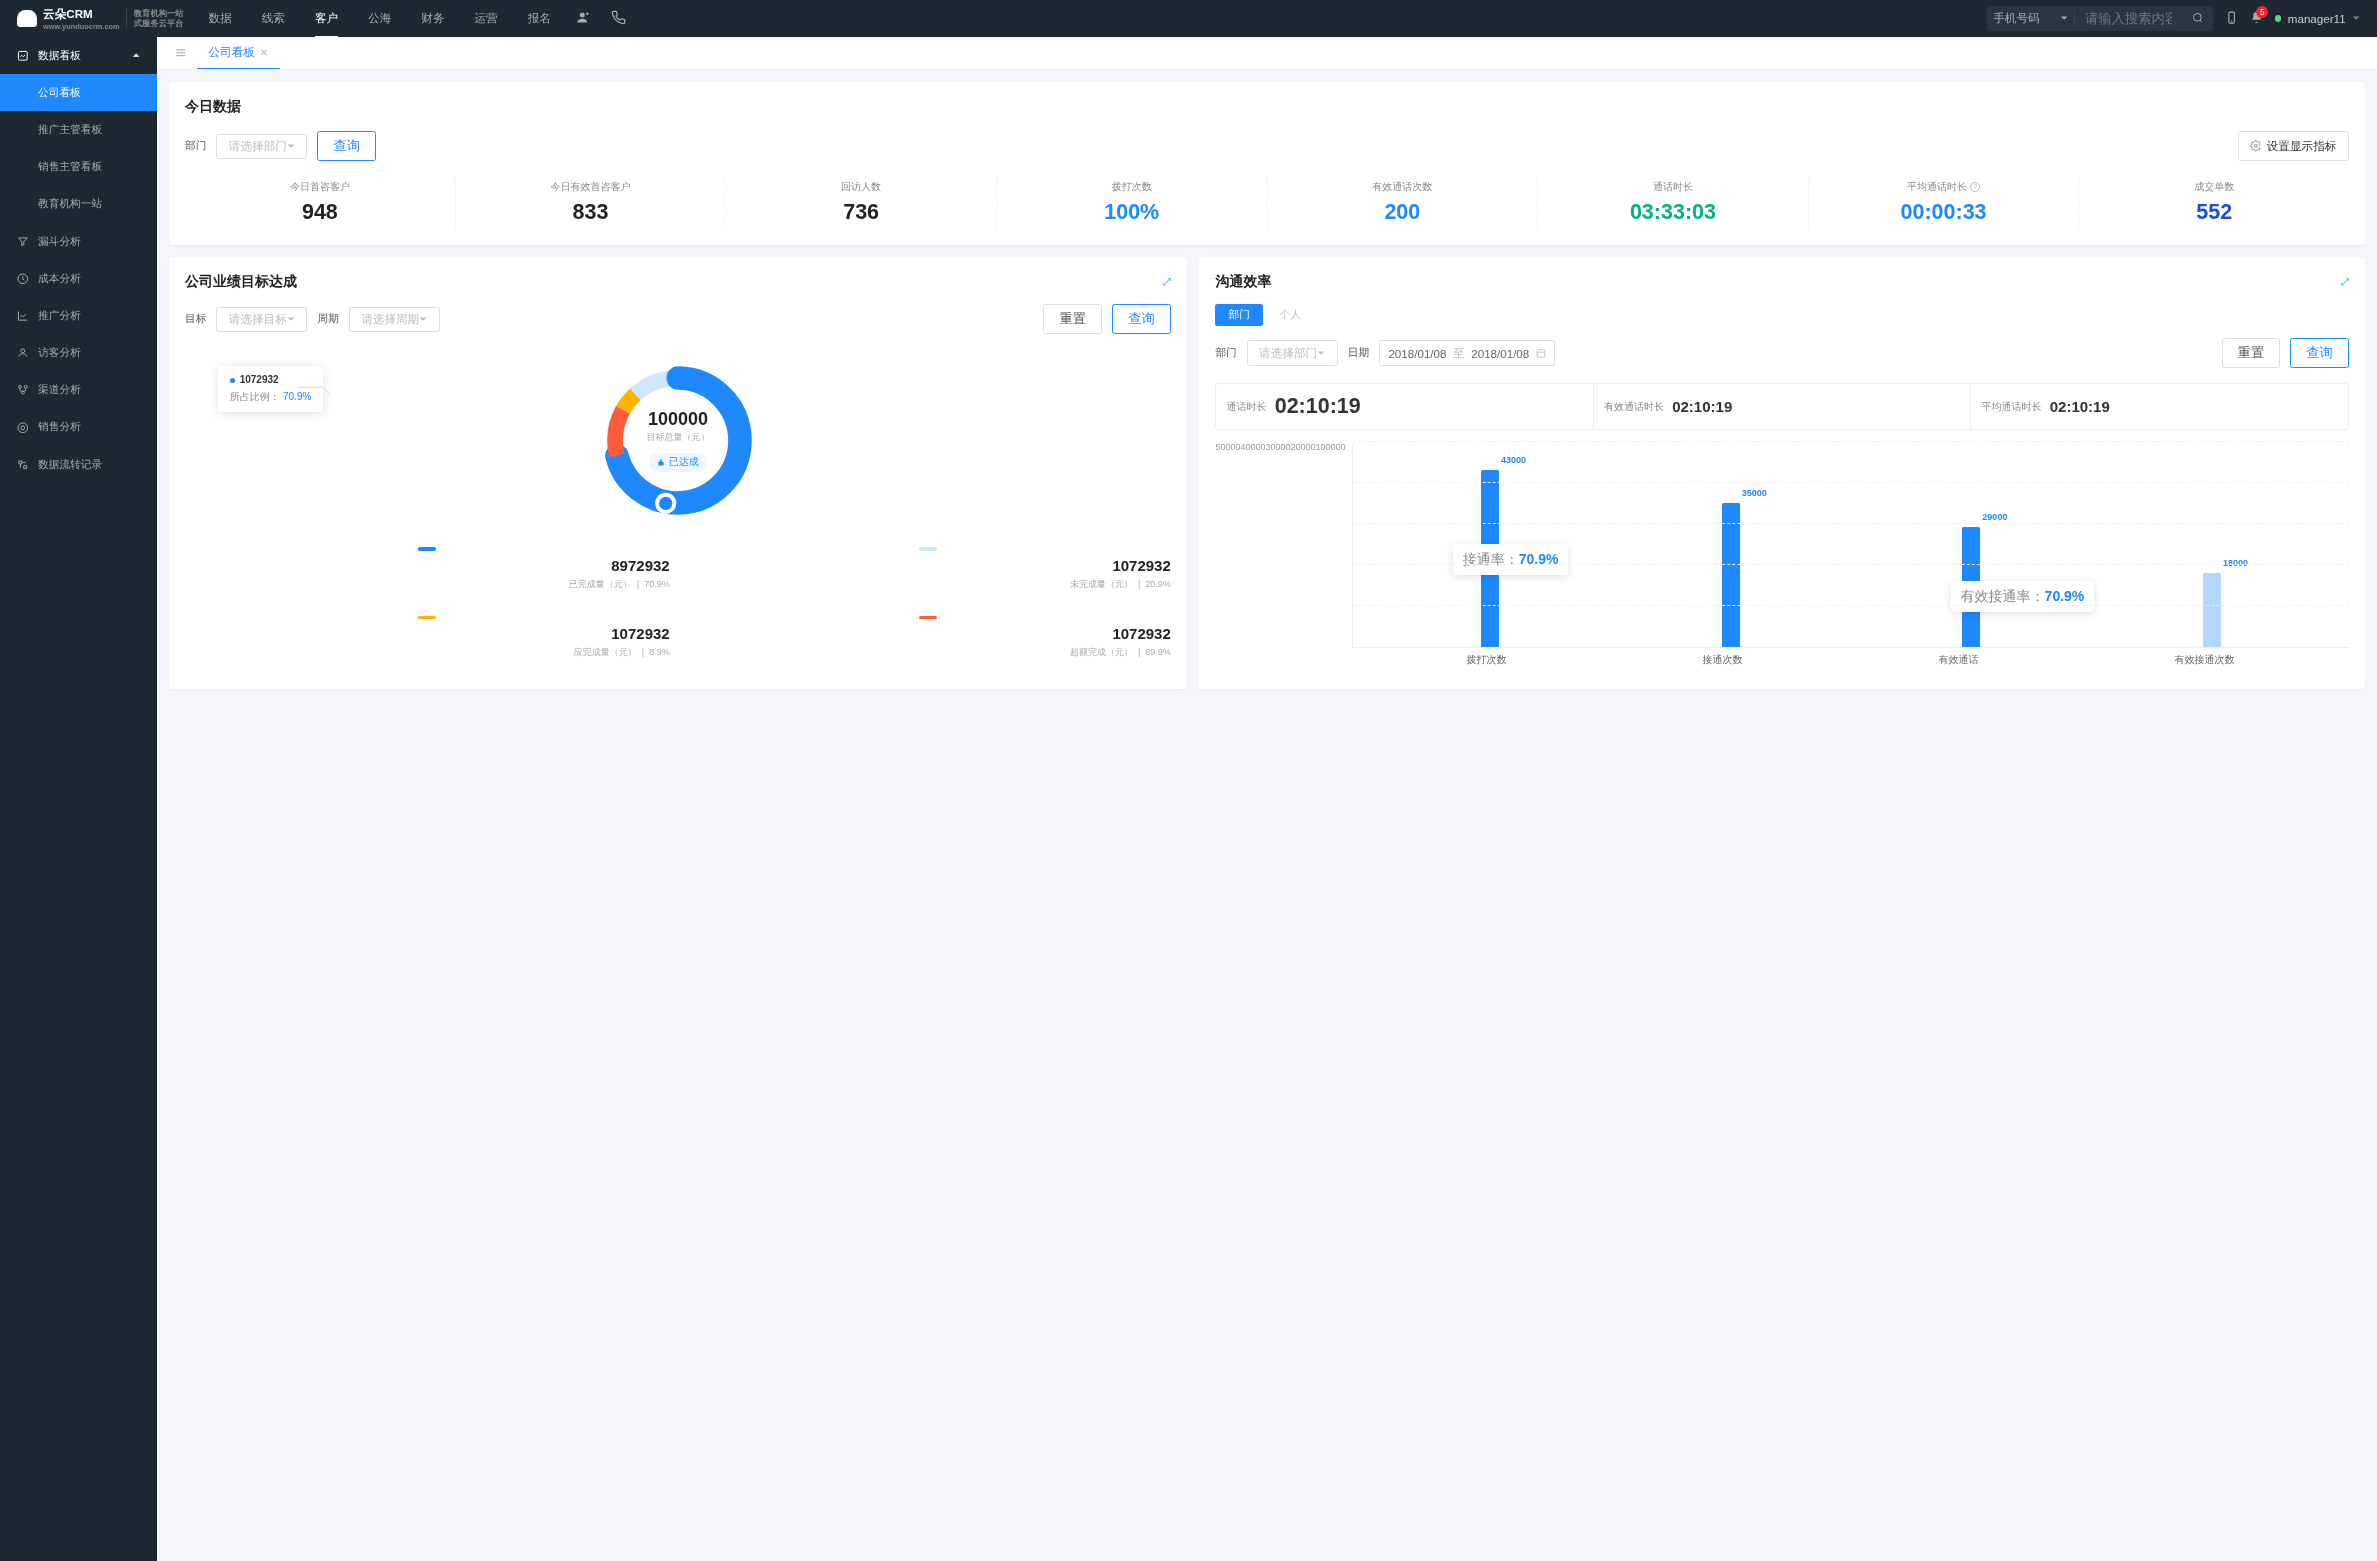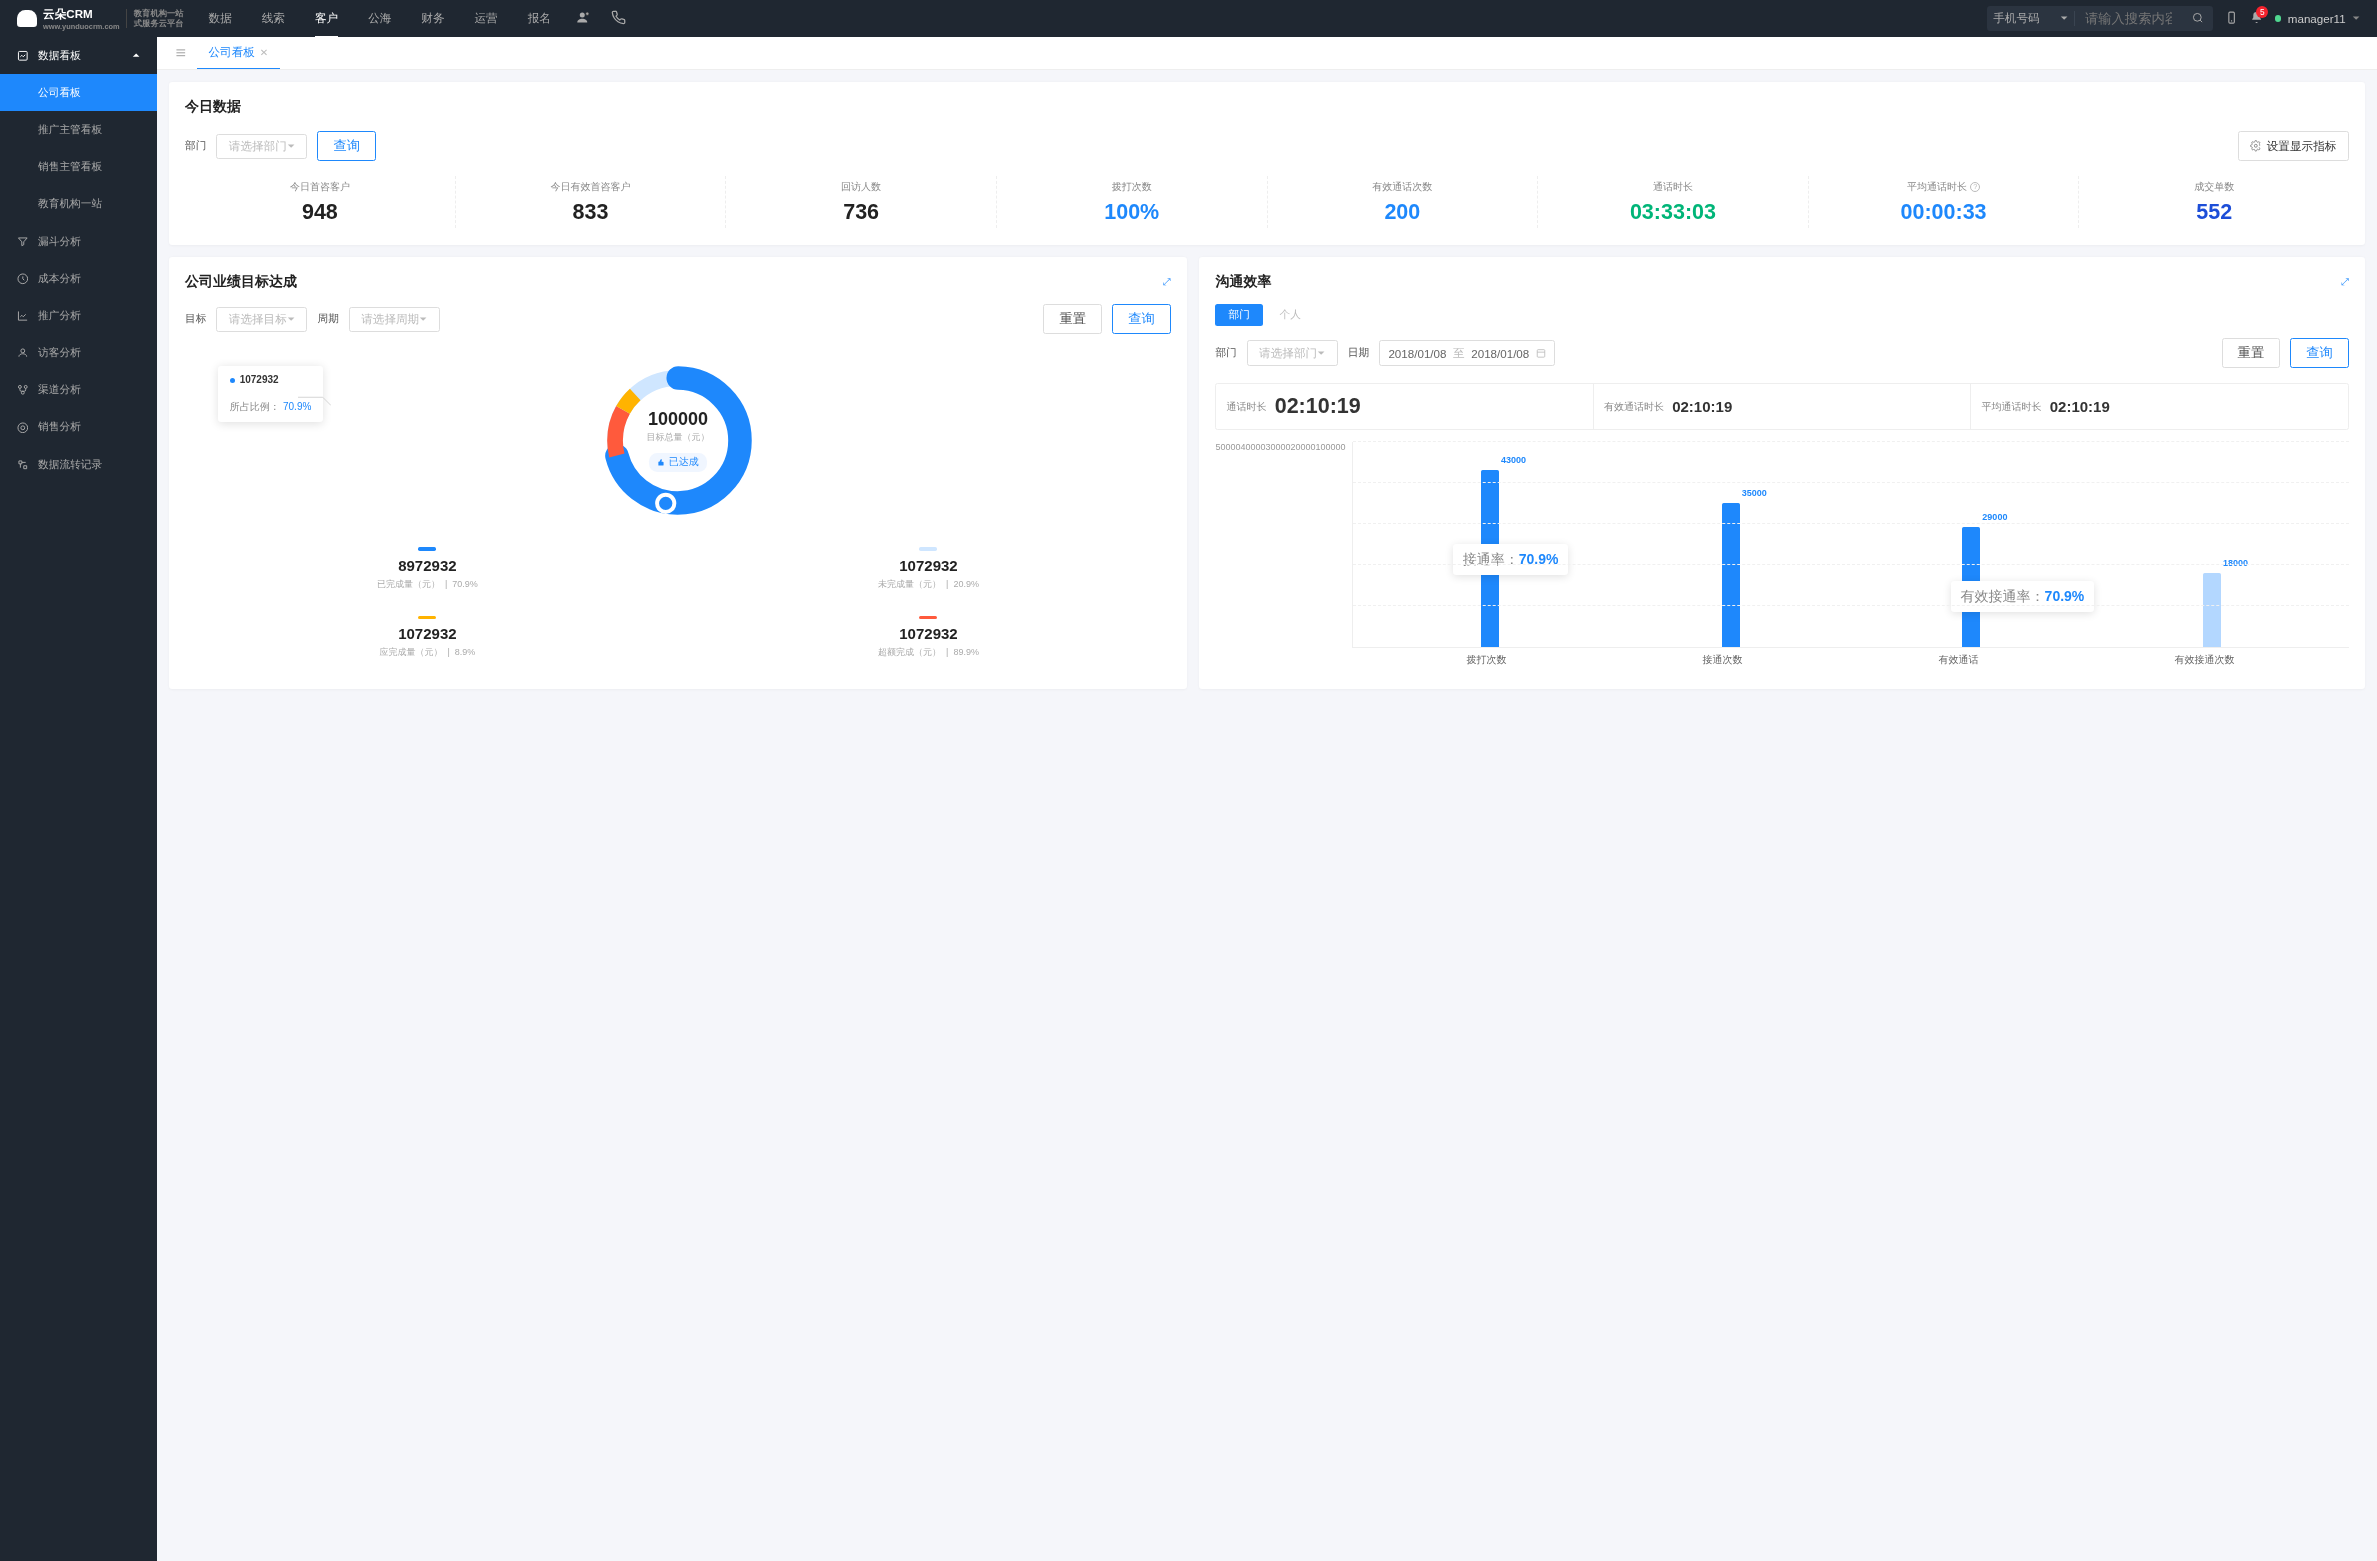--- a/index.html
+++ b/index.html
@@ -72,21 +72,21 @@
     .donut-wrap { position: relative; display: flex; align-items: center; justify-content: center; padding: 8.3px 0; }
     .donut-tooltip { position: absolute; left: 33px; top: 16.5px; background: #fff; border-radius: 3.3px; box-shadow: 0 1.7px 10px rgba(0,0,0,0.12); padding: 8.3px 11.6px; font-size: 10px; }
     .tt-dot { display: inline-block; width: 5px; height: 5px; border-radius: 50%; background: #1e88fc; margin-right: 5px; }
     .tt-pct { color: #1e88fc; margin-left: 3.3px; }
     .donut-center { position: absolute; text-align: center; }
     .donut-center .big { font-size: 18px; font-weight: 700; color: #222; }
     .donut-center .sub { font-size: 9px; color: #aaa; margin-top: 1.7px; }
     .donut-center .badge-pill { margin-top: 8.3px; color: #1e88fc; font-size: 10px; display: inline-flex; align-items: center; gap: 3.3px; background: #f0f6ff; padding: 2.5px 8.3px; border-radius: 8.3px; }
     
     .legend-grid { display: grid; grid-template-columns: 1fr 1fr; gap: 25px 16.5px; margin-top: 16.5px; }
-    .legend-cell { text-align: center; }
+    .legend-cell { text-align: right; }
     .legend-dash { width: 18px; height: 3.3px; border-radius: 1.7px; margin: 0 auto 6.6px; }
     .legend-val { font-size: 15px; font-weight: 700; color: #222; }
     .legend-sub { font-size: 9px; color: #aaa; margin-top: 3.3px; }
     
     
     .seg { display: flex; gap: 3.3px; }
     .seg-btn { padding: 4.1px 13.2px; border-radius: 2.5px; cursor: pointer; font-size: 10.7px; }
     .seg-btn.active { background: #1e88fc; color: #fff; }
     .seg-btn:not(.active) { color: #bbb; }
     
@@ -377,21 +377,21 @@
           <div class="donut-wrap">
             <svg width="165" height="165" viewBox="0 0 42 42">
               <circle cx="21" cy="21" r="15.9" fill="none" stroke="#cfe6ff" stroke-width="4"></circle>
               <circle cx="21" cy="21" r="15.9" fill="none" stroke="#1e88fc" stroke-width="6" stroke-dasharray="70.9 29.1" stroke-dashoffset="25" stroke-linecap="round"></circle>
               <circle cx="21" cy="21" r="15.9" fill="none" stroke="#ff5a3c" stroke-width="4" stroke-dasharray="12 88" stroke-dashoffset="54"></circle>
               <circle cx="21" cy="21" r="15.9" fill="none" stroke="#ffb300" stroke-width="4" stroke-dasharray="5 95" stroke-dashoffset="42"></circle>
               <circle cx="18" cy="37" r="2.2" fill="#1e88fc" stroke="#fff" stroke-width="1"></circle>
             </svg>
             <div class="donut-tooltip">
               <div><span class="tt-dot"></span><span style="font-weight:600">1072932</span></div>
-              <div style="color:#888;margin-top:15px;"><span>所占比例：</span><span class="tt-pct">70.9%</span></div>
+              <div style="color:#888;margin-top:5px;"><span>所占比例：</span><span class="tt-pct">70.9%</span></div>
               <svg style="position:absolute;right:-8.3px;bottom:16.5px" width="33" height="16.5" viewBox="0 0 40 20">
                   <path d="M0 10 L30 10 L40 20" stroke="#ccc" fill="none"></path>
                 </svg>
             </div>
             <div class="donut-center">
               <div class="big">100000</div>
               <div class="sub">目标总量（元）</div>
               <div class="badge-pill">
                 <svg width="8.3" height="8.3" viewBox="0 0 24 24" fill="#1e88fc">
                     <path d="M7 22h10a2 2 0 0 0 2-2v-7a2 2 0 0 0-2-2h-4l1-5a2 2 0 0 0-4-1L7 11H4v11h3z"></path>

